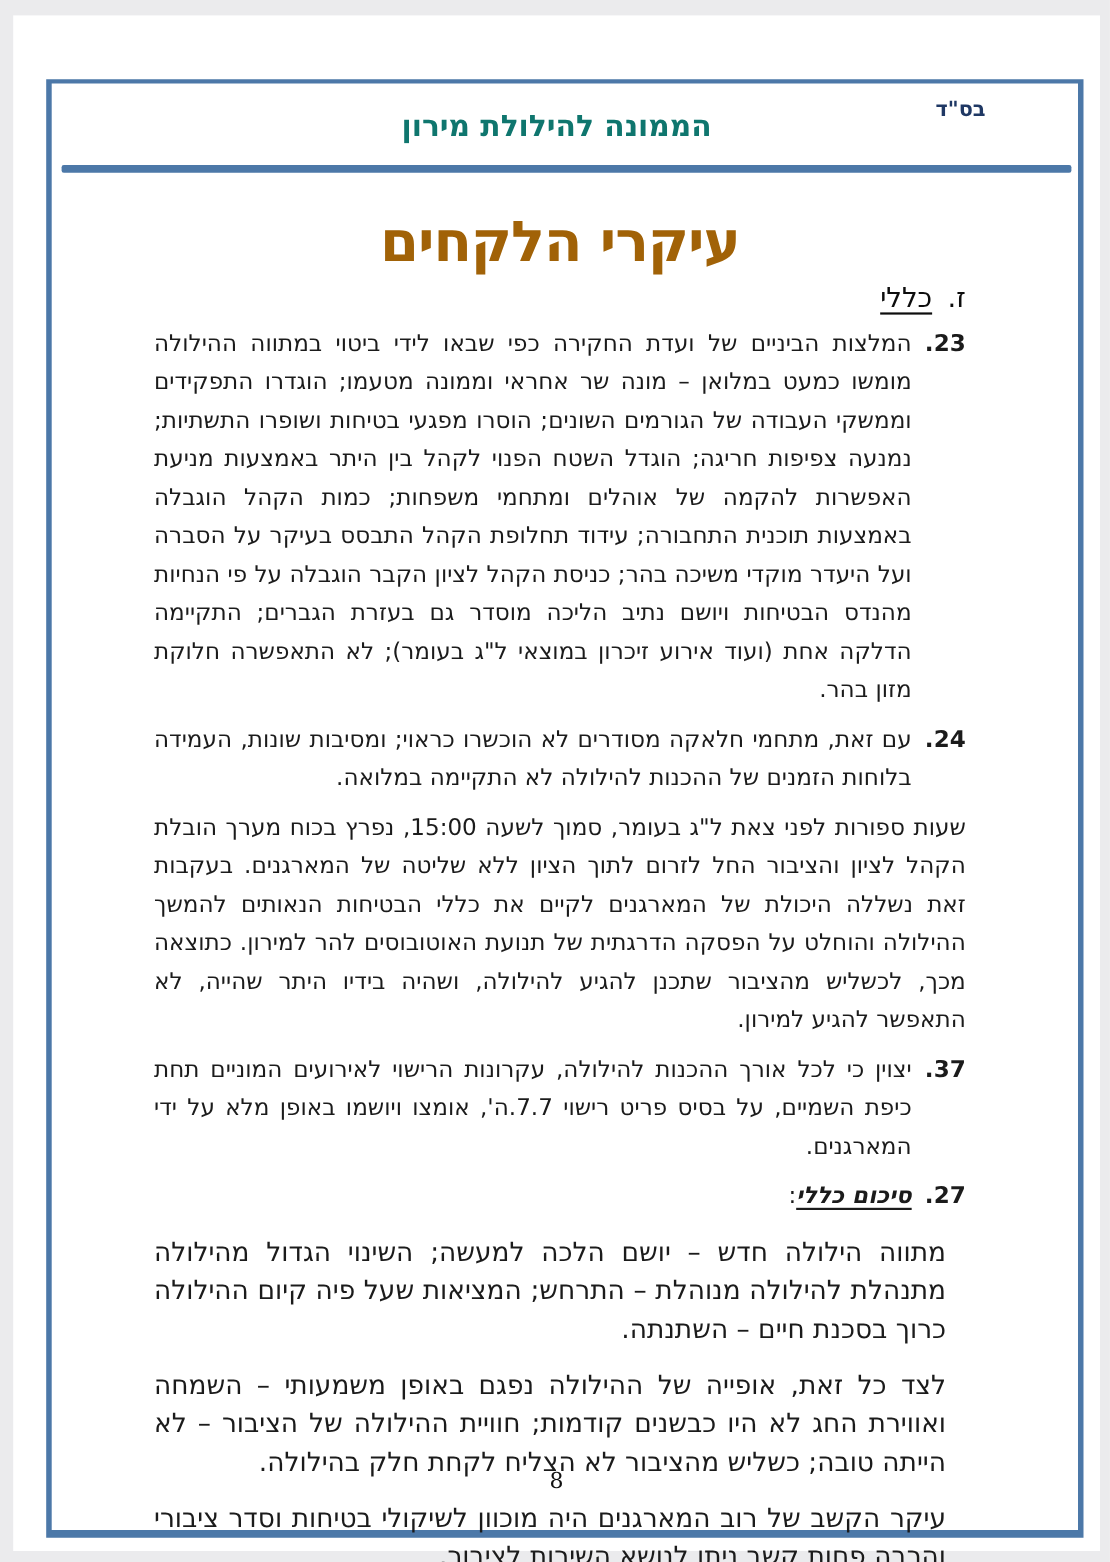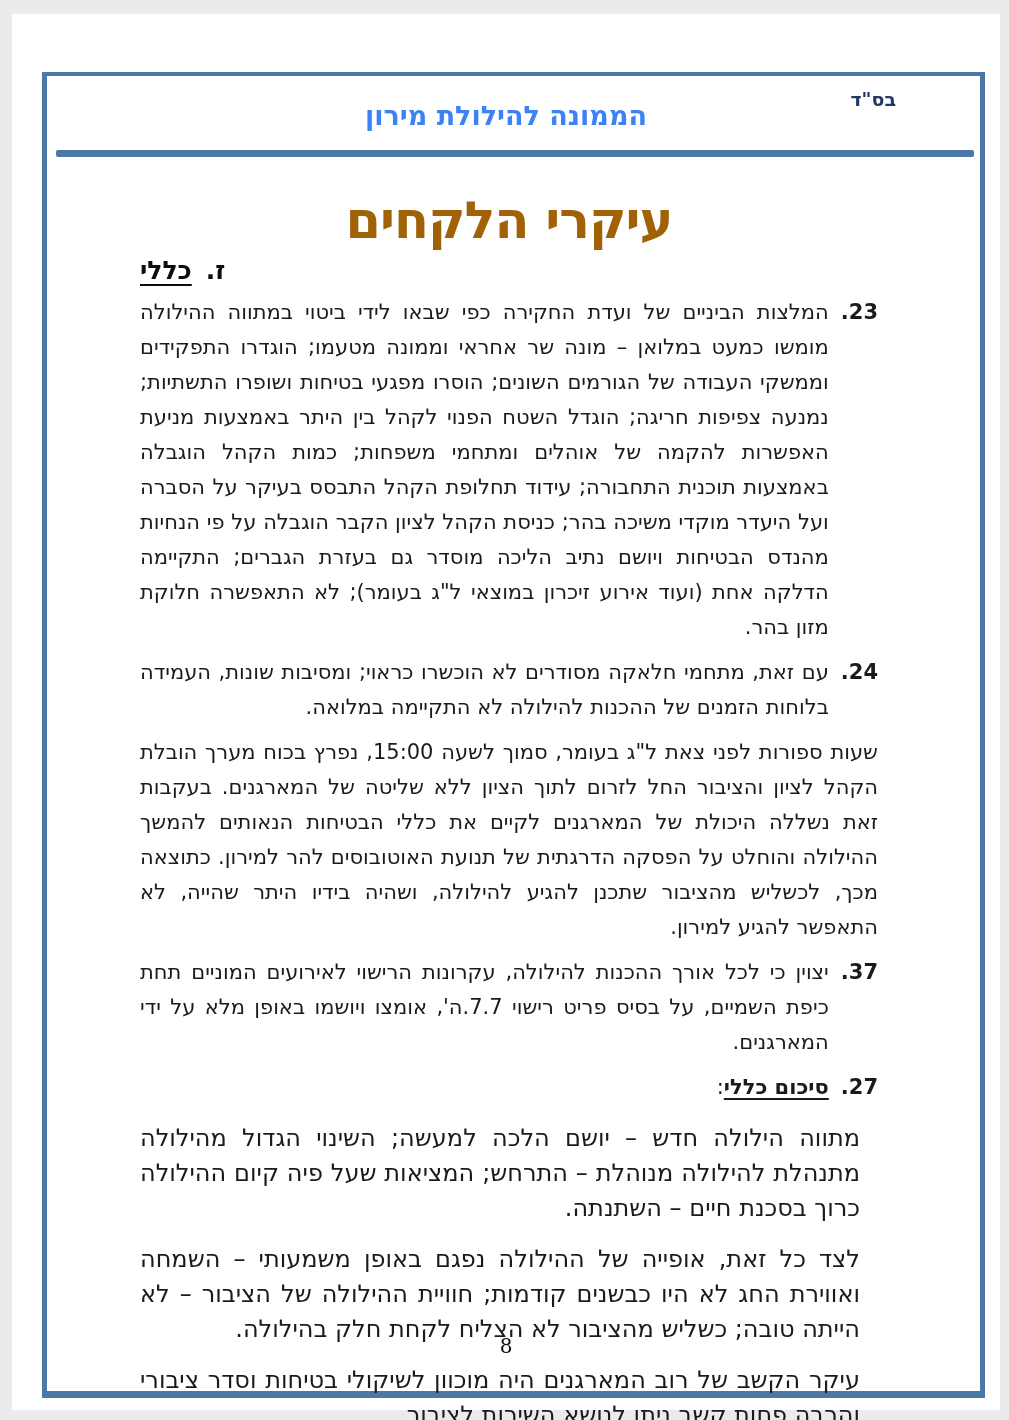--- a/index.html
+++ b/index.html
@@ -21,57 +21,57 @@
     background:transparent;
   }
   .besad{
     position:absolute;top:74px;right:104px;
     color:#1f3864;font-weight:bold;font-size:19px;
     font-family:"DejaVu Serif","DejaVu Sans",serif;
     direction:rtl;
   }
   .hdr-title{
     position:absolute;top:86px;left:0;right:0;text-align:center;
-    color:#3b82f6;font-weight:bold;font-size:27px;
+    color:#0f766e;font-weight:bold;font-size:27px;
     font-family:"DejaVu Serif","DejaVu Sans",serif;
     direction:rtl;
   }
   .hdr-rule{
     position:absolute;top:136px;left:44px;width:918px;height:7px;
     background:#4c78a8;border-radius:2px;
   }
   .content{
     position:absolute;top:176px;left:128px;width:738px;
     direction:rtl;color:#1b1b1b;
   }
   .main-title{
     text-align:center;font-size:51px;font-weight:bold;
     letter-spacing:-1px;line-height:62px;color:#a16207;
     margin:0 0 4px 0;
   }
   .section-line{
-    font-size:25px;font-weight:bold;margin:2px 0 10px 0;
-    text-align:left;color:#0d0d0d;
+    font-size:25px;font-weight:normal;margin:2px 0 10px 0;
+    text-align:right;color:#0d0d0d;
   }
   .section-line .sec-label{
     text-decoration:underline;
     text-decoration-thickness:2px;
     text-underline-offset:5px;
     margin-right:14px;
     display:inline-block;
   }
   .item{
     display:flex;gap:12px;margin-top:10px;
     font-size:21px;line-height:35px;
   }
   .item .num{flex:0 0 36px;text-align:center;font-weight:bold;}
   .item .txt{flex:1;text-align:justify;}
   .item .hd{
     font-weight:bold;text-decoration:underline;
-    text-decoration-thickness:2px;text-underline-offset:4px;
+    text-decoration-thickness:2px;text-underline-offset:4px;font-style:italic;
   }
   .para{
     margin:16px 18px 0 0;
     font-size:24px;line-height:35px;text-align:justify;
   }
   .page-number{
     position:absolute;top:1320px;left:0;right:0;text-align:center;
     font-size:20px;color:#111;
     font-family:"DejaVu Serif","DejaVu Sans",serif;
   }

